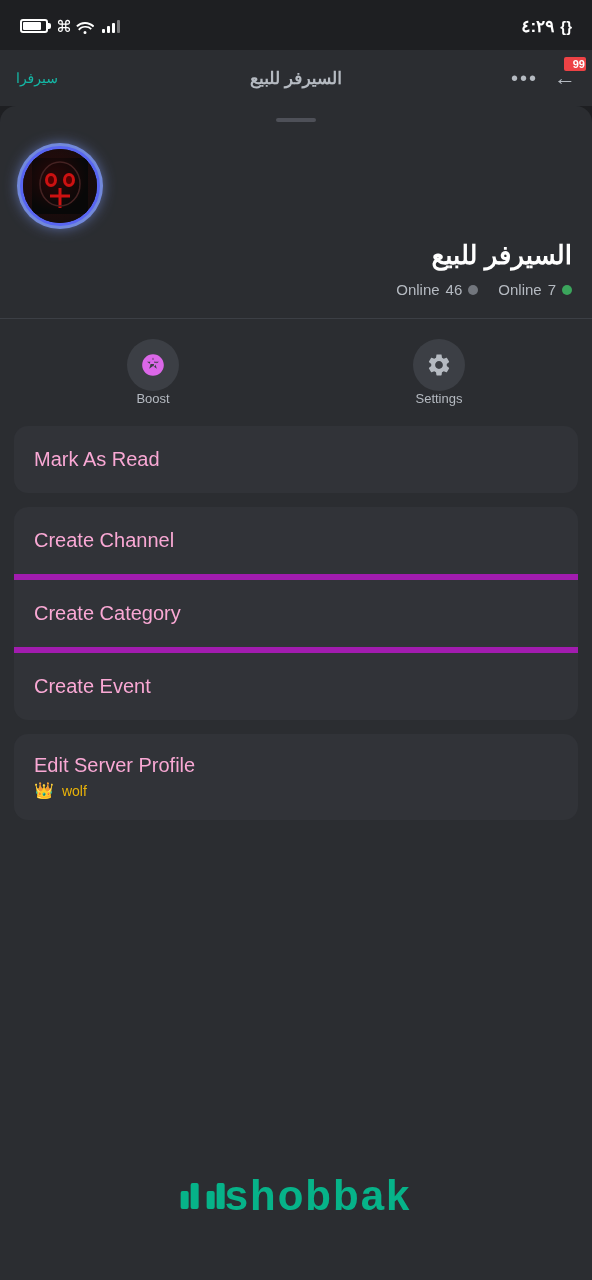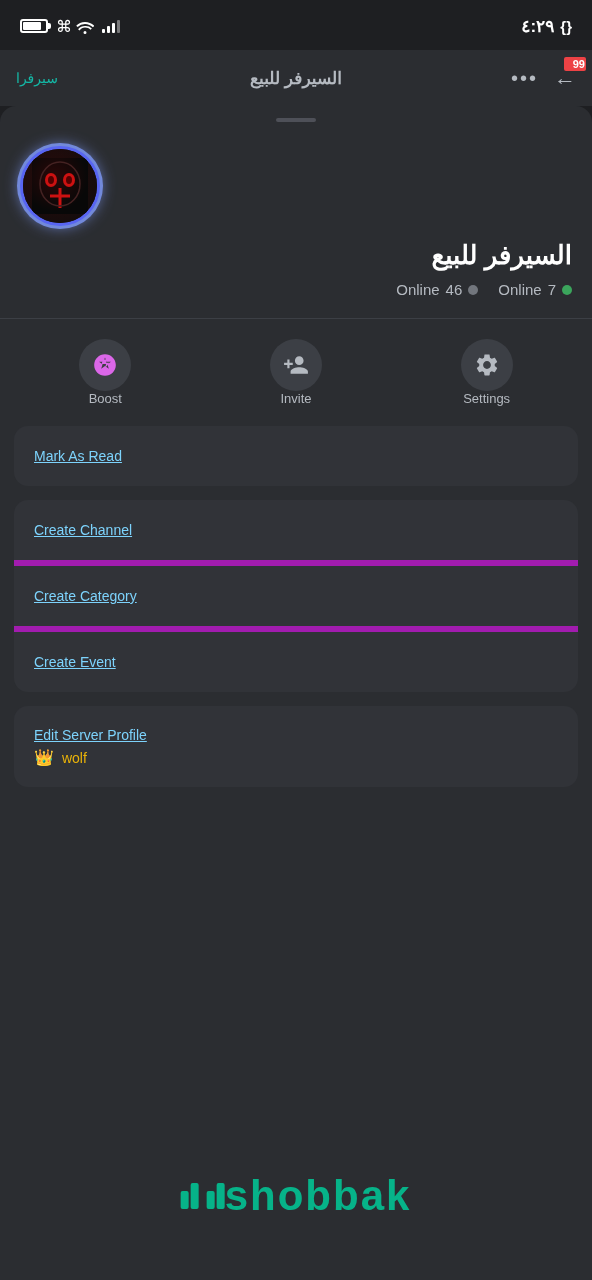--- a/index.html
+++ b/index.html
@@ -284,24 +284,23 @@
       padding: 22px 20px;
       cursor: pointer;
       border-bottom: 6px solid #a21caf;
     }
 
     .menu-item:last-child {
       border-bottom: none;
     }
 
     .menu-item-label {
-      font-size: 14px;
+      font-size: 20px;
       font-weight: 500;
-      color: #7dd3fc;
-      text-decoration: underline;
+      color: #f9a8d4;
     }
 
     
     .bottom-partial {
       background: #313338;
       border-radius: 14px;
       margin: 0 14px 14px;
       overflow: hidden;
     }
 
@@ -448,28 +447,20 @@
     <div class="action-btn">
       <div class="action-btn-icon">
         <svg width="26" height="26" viewBox="0 0 24 24" fill="#db67e8" xmlns="http://www.w3.org/2000/svg">
           <path d="M12 2C6.48 2 2 6.48 2 12s4.48 10 10 10 10-4.48 10-10S17.52 2 12 2zm0 3l1.5 4h4l-3.25 2.36 1.25 4L12 13l-3.5 2.36 1.25-4L6.5 9h4L12 5z"></path>
           <path d="M10 7h4l-1 3h3l-4 5 1-4H9l1-4z" fill="#db67e8"></path>
         </svg>
       </div>
       <span class="action-btn-label">Boost</span>
     </div>
 
-    <div class="action-btn">
-      <div class="action-btn-icon">
-        <svg width="26" height="26" viewBox="0 0 24 24" fill="#b5bac1" xmlns="http://www.w3.org/2000/svg">
-          <path d="M15 12c2.21 0 4-1.79 4-4s-1.79-4-4-4-4 1.79-4 4 1.79 4 4 4zm-9-2V7H4v3H1v2h3v3h2v-3h3v-2H6zm9 4c-2.67 0-8 1.34-8 4v2h16v-2c0-2.66-5.33-4-8-4z"></path>
-        </svg>
-      </div>
-      <span class="action-btn-label">Invite</span>
-    </div>
 
 
     <div class="action-btn">
       <div class="action-btn-icon">
         <svg width="26" height="26" viewBox="0 0 24 24" fill="#b5bac1" xmlns="http://www.w3.org/2000/svg">
           <path d="M19.14 12.94c.04-.3.06-.61.06-.94 0-.32-.02-.64-.07-.94l2.03-1.58c.18-.14.23-.41.12-.61l-1.92-3.32c-.12-.22-.37-.29-.59-.22l-2.39.96c-.5-.38-1.03-.7-1.62-.94l-.36-2.54c-.04-.24-.24-.41-.48-.41h-3.84c-.24 0-.43.17-.47.41l-.36 2.54c-.59.24-1.13.57-1.62.94l-2.39-.96c-.22-.08-.47 0-.59.22L2.74 8.87c-.12.21-.08.47.12.61l2.03 1.58c-.05.3-.09.63-.09.94s.02.64.07.94l-2.03 1.58c-.18.14-.23.41-.12.61l1.92 3.32c.12.22.37.29.59.22l2.39-.96c.5.38 1.03.7 1.62.94l.36 2.54c.05.24.24.41.48.41h3.84c.24 0 .44-.17.47-.41l.36-2.54c.59-.24 1.13-.56 1.62-.94l2.39.96c.22.08.47 0 .59-.22l1.92-3.32c.12-.22.07-.47-.12-.61l-2.01-1.58zM12 15.6c-1.98 0-3.6-1.62-3.6-3.6s1.62-3.6 3.6-3.6 3.6 1.62 3.6 3.6-1.62 3.6-3.6 3.6z"></path>
         </svg>
       </div>
       <span class="action-btn-label">Settings</span>
     </div>

